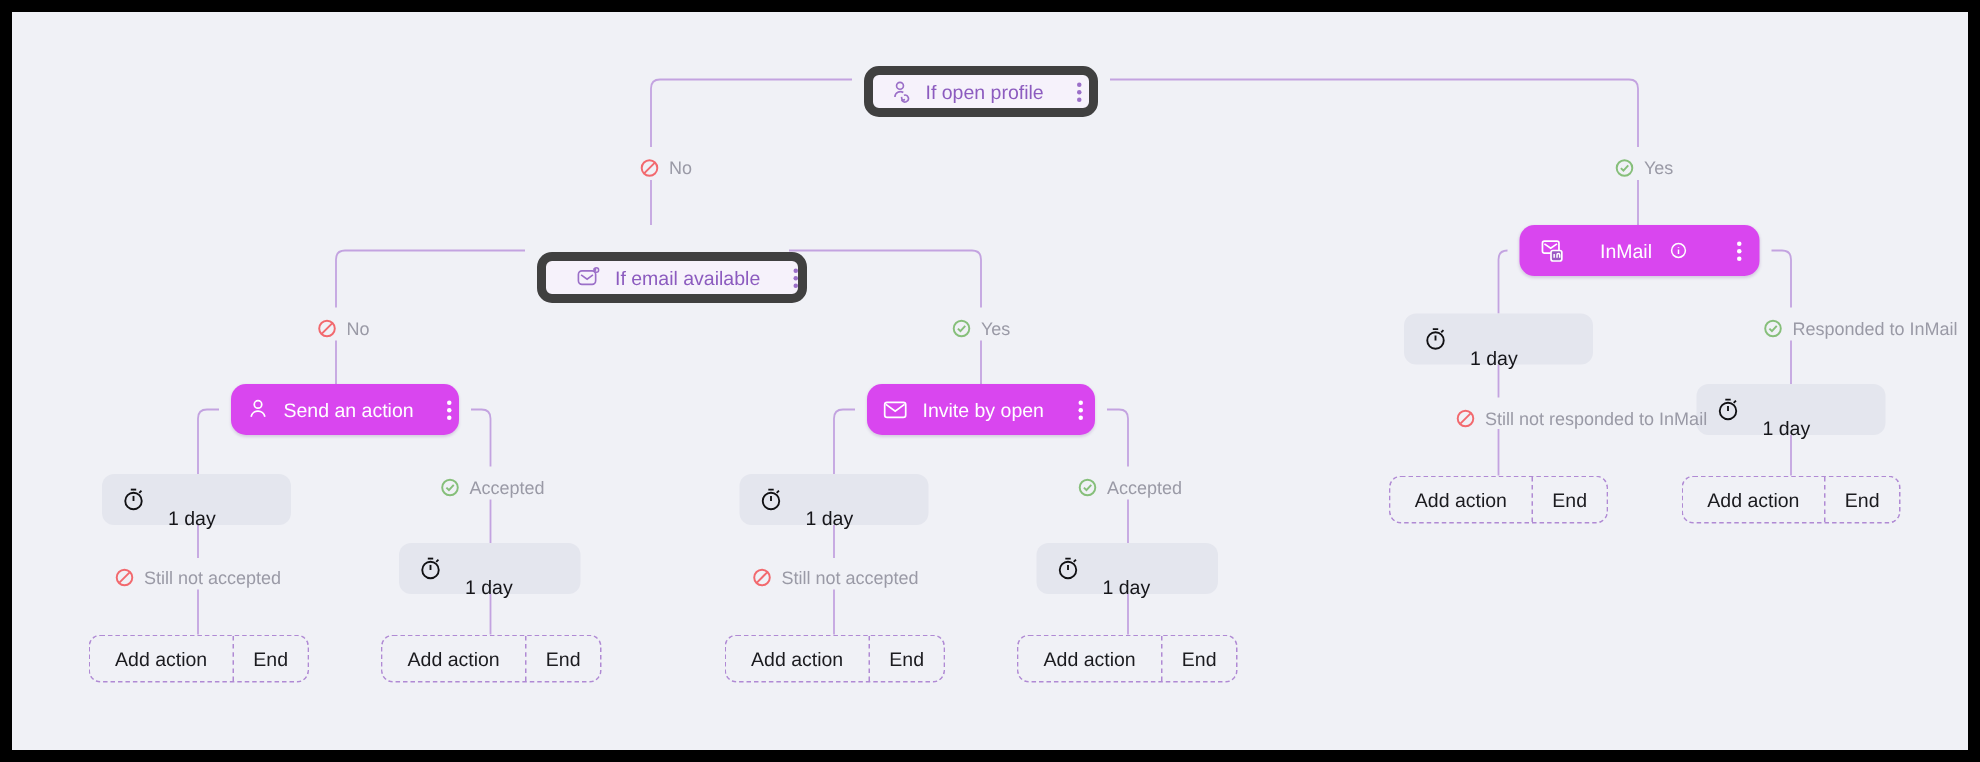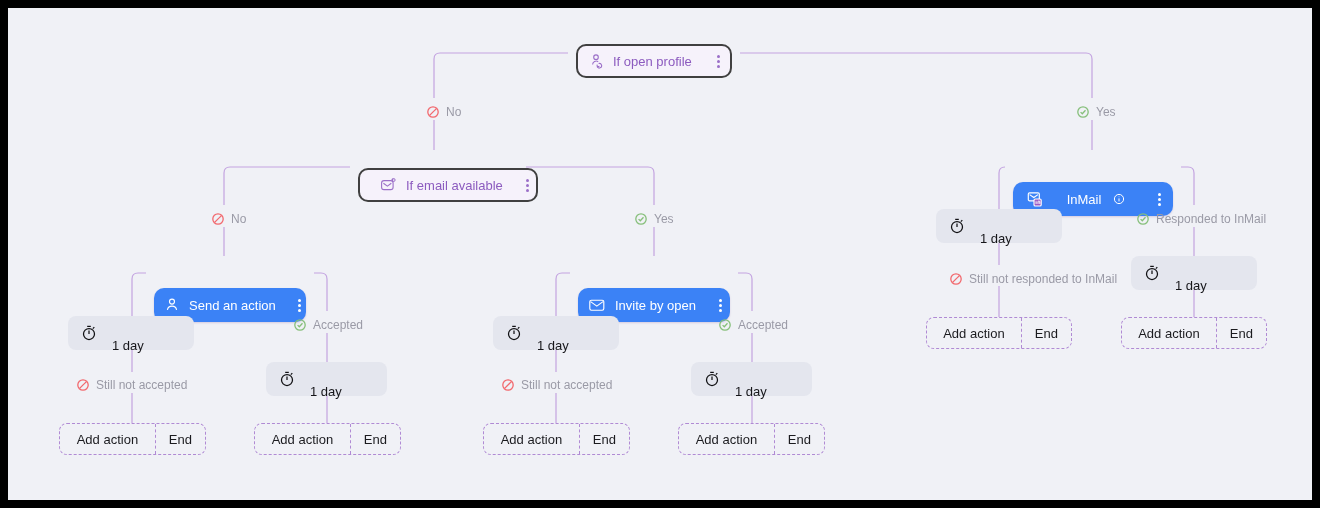--- a/index.html
+++ b/index.html
@@ -38,41 +38,40 @@
     position: absolute;
     display: flex;
     align-items: center;
     box-sizing: border-box;
     white-space: nowrap;
   }
 
   
   .cond {
     height: 34px;
-    border: 2px solid #404040;
+    border: 6px solid #404040;
     border-radius: 10px;
     background: #f6f2fb;
     color: #8c5bbf;
     font-size: 13px;
     padding: 0 6px 0 10px;
     gap: 9px;
   }
   .cond .label { color: #8c5bbf; font-size: 13px; }
 
   
   .action {
     height: 34px;
     border-radius: 10px;
-    background: #3b82f6;
+    background: #d946ef;
     color: #ffffff;
     font-size: 13px;
     padding: 0 6px 0 10px;
     gap: 9px;
     box-shadow: 0 1px 2px rgba(90,40,130,.18);
-    margin-top: 32px;
   }
   .action .label { color: #ffffff; font-size: 13px; }
 
   
   .delay {
     height: 34px;
     border-radius: 8px;
     background: #e4e6ee;
     color: #1b1b1f;
     font-size: 13px;
@@ -406,21 +405,21 @@
   <div class="blabel" style="left:626px; top:204px;">
     <span class="ico">
       <svg width="14" height="14" viewBox="0 0 14 14" fill="none" stroke="#86bf7a" stroke-width="1.3">
         <circle cx="7" cy="7" r="5.2"></circle>
           <path d="M4.6 7.1 L6.3 8.8 L9.5 5.3"></path>
       </svg>
     </span>
     <span class="txt">Yes</span>
   </div>
 
-  <div class="blabel" style="left:1128px; top:204px;">
+  <div class="blabel" style="left:1167px; top:204px;">
     <span class="ico">
       <svg width="14" height="14" viewBox="0 0 14 14" fill="none" stroke="#86bf7a" stroke-width="1.3">
         <circle cx="7" cy="7" r="5.2"></circle>
           <path d="M4.6 7.1 L6.3 8.8 L9.5 5.3"></path>
       </svg>
     </span>
     <span class="txt">Responded to InMail</span>
   </div>
 
   <div class="blabel" style="left:285px; top:310px;">
@@ -436,21 +435,21 @@
   <div class="blabel" style="left:710px; top:310px;">
     <span class="ico">
       <svg width="14" height="14" viewBox="0 0 14 14" fill="none" stroke="#86bf7a" stroke-width="1.3">
         <circle cx="7" cy="7" r="5.2"></circle>
           <path d="M4.6 7.1 L6.3 8.8 L9.5 5.3"></path>
       </svg>
     </span>
     <span class="txt">Accepted</span>
   </div>
 
-  <div class="blabel" style="left:941px; top:264px;">
+  <div class="blabel" style="left:962px; top:264px;">
     <span class="ico">
       <svg width="14" height="14" viewBox="0 0 14 14" fill="none" stroke="#f2696e" stroke-width="1.3">
         <circle cx="7" cy="7" r="5.2"></circle>
           <path d="M3.6 10.4 L10.4 3.6"></path>
       </svg>
     </span>
     <span class="txt">Still not responded to InMail</span>
   </div>
 
   <div class="blabel" style="left:68px; top:370px;">

